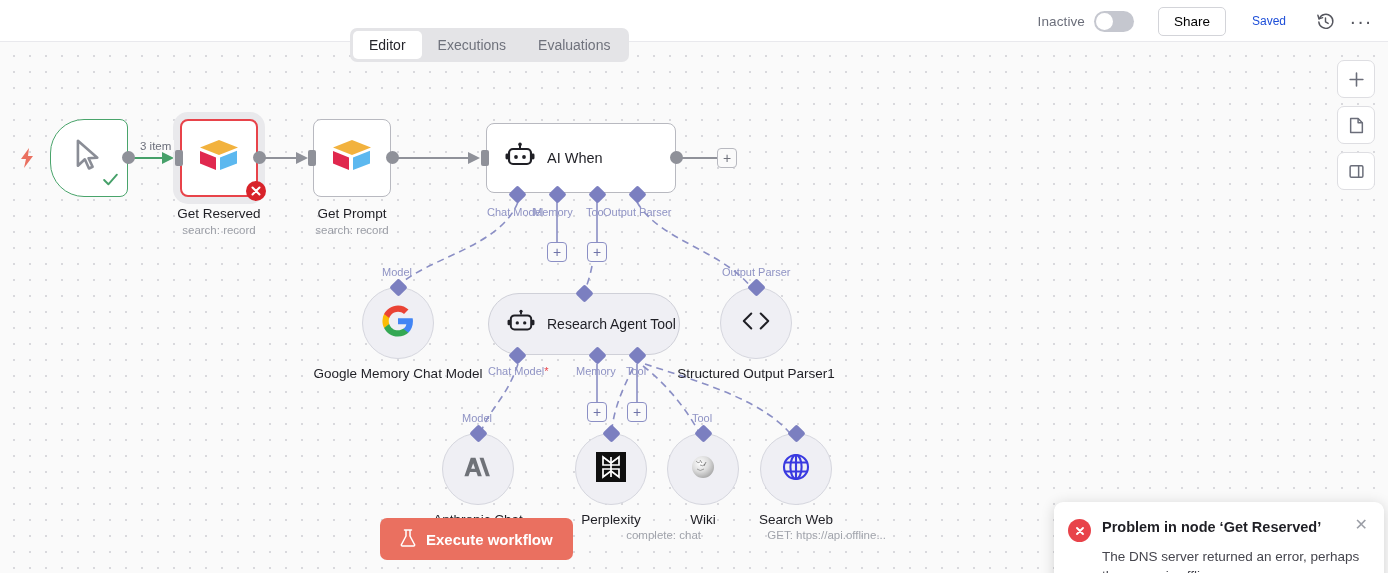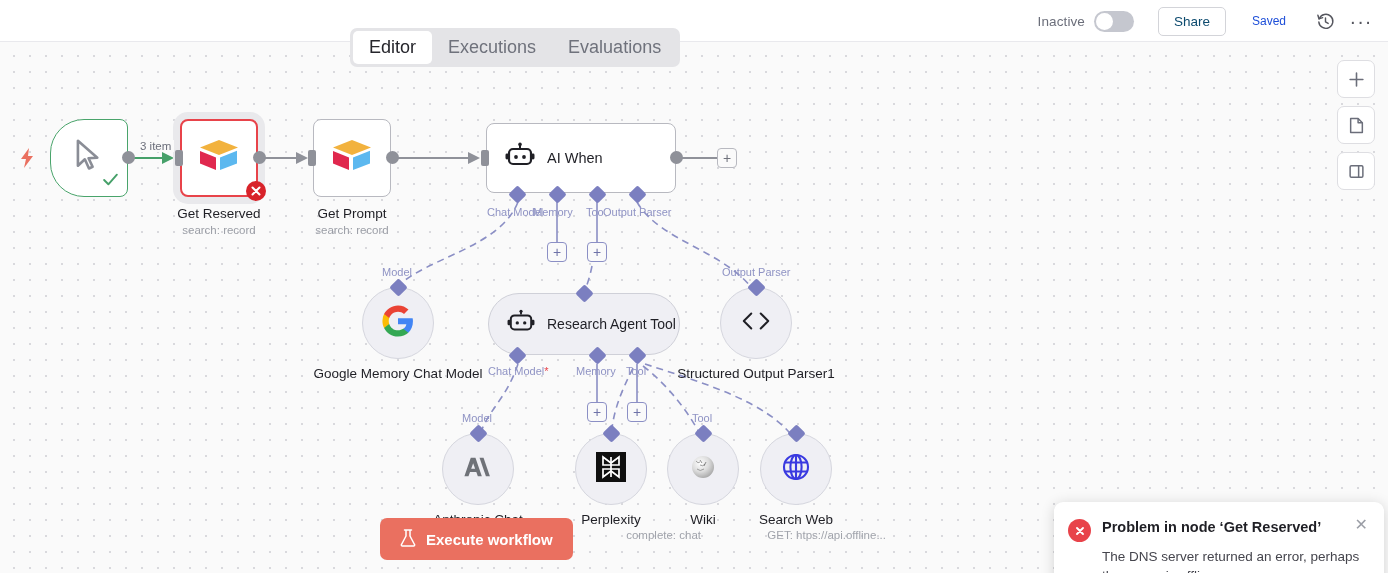--- a/index.html
+++ b/index.html
@@ -26,40 +26,40 @@
   .toggle {
     width: 40px; height: 21px; border-radius: 11px; background: #c5c7cf;
     position: relative; cursor: pointer; margin-right: 24px;
   }
   .toggle .knob {
     position: absolute; left: 2px; top: 2px; width: 17px; height: 17px;
     border-radius: 50%; background: #fff;
   }
   .share-btn {
     border: 1px solid #d3d4d9; border-radius: 5px; background: #fff;
-    font-size: 13.5px; color: #0c4a6e; padding: 6px 15px; cursor: pointer;
+    font-size: 13.5px; color: #000000; padding: 6px 15px; cursor: pointer;
     font-family: "Liberation Sans", sans-serif; margin-right: 26px;
   }
   .saved-label { font-size: 12px; color: #1d4ed8; margin-right: 26px; }
   .icon-btn {
     background: none; border: none; cursor: pointer; color: #55565e;
     display: flex; align-items: center; justify-content: center;
     width: 26px; height: 26px; margin-right: 10px;
   }
   .icon-btn:last-child { margin-right: 0; }
   .dots-btn { font-size: 20px; line-height: 8px; letter-spacing: 1px; color: #55565e; }
 
   
   .tabs {
     position: absolute; top: 28px; left: 350px;
     background: #e4e4e7; border-radius: 7px; padding: 3px;
     display: flex; gap: 0; z-index: 45;
   }
   .tab {
-    font-size: 18px; color: #6f727c; padding: 6px 16px;
+    font-size: 14px; color: #6f727c; padding: 6px 16px;
     border-radius: 5px; cursor: pointer; white-space: nowrap;
   }
   .tab.active { background: #fff; color: #25252b; }
 
   
   .canvas {
     position: absolute; top: 42px; left: 0; width: 1388px; height: 531px;
     background-color: #fafafa;
     background-image: radial-gradient(circle, #d9d9dd 1.1px, transparent 1.2px);
     background-size: 16px 16px;

